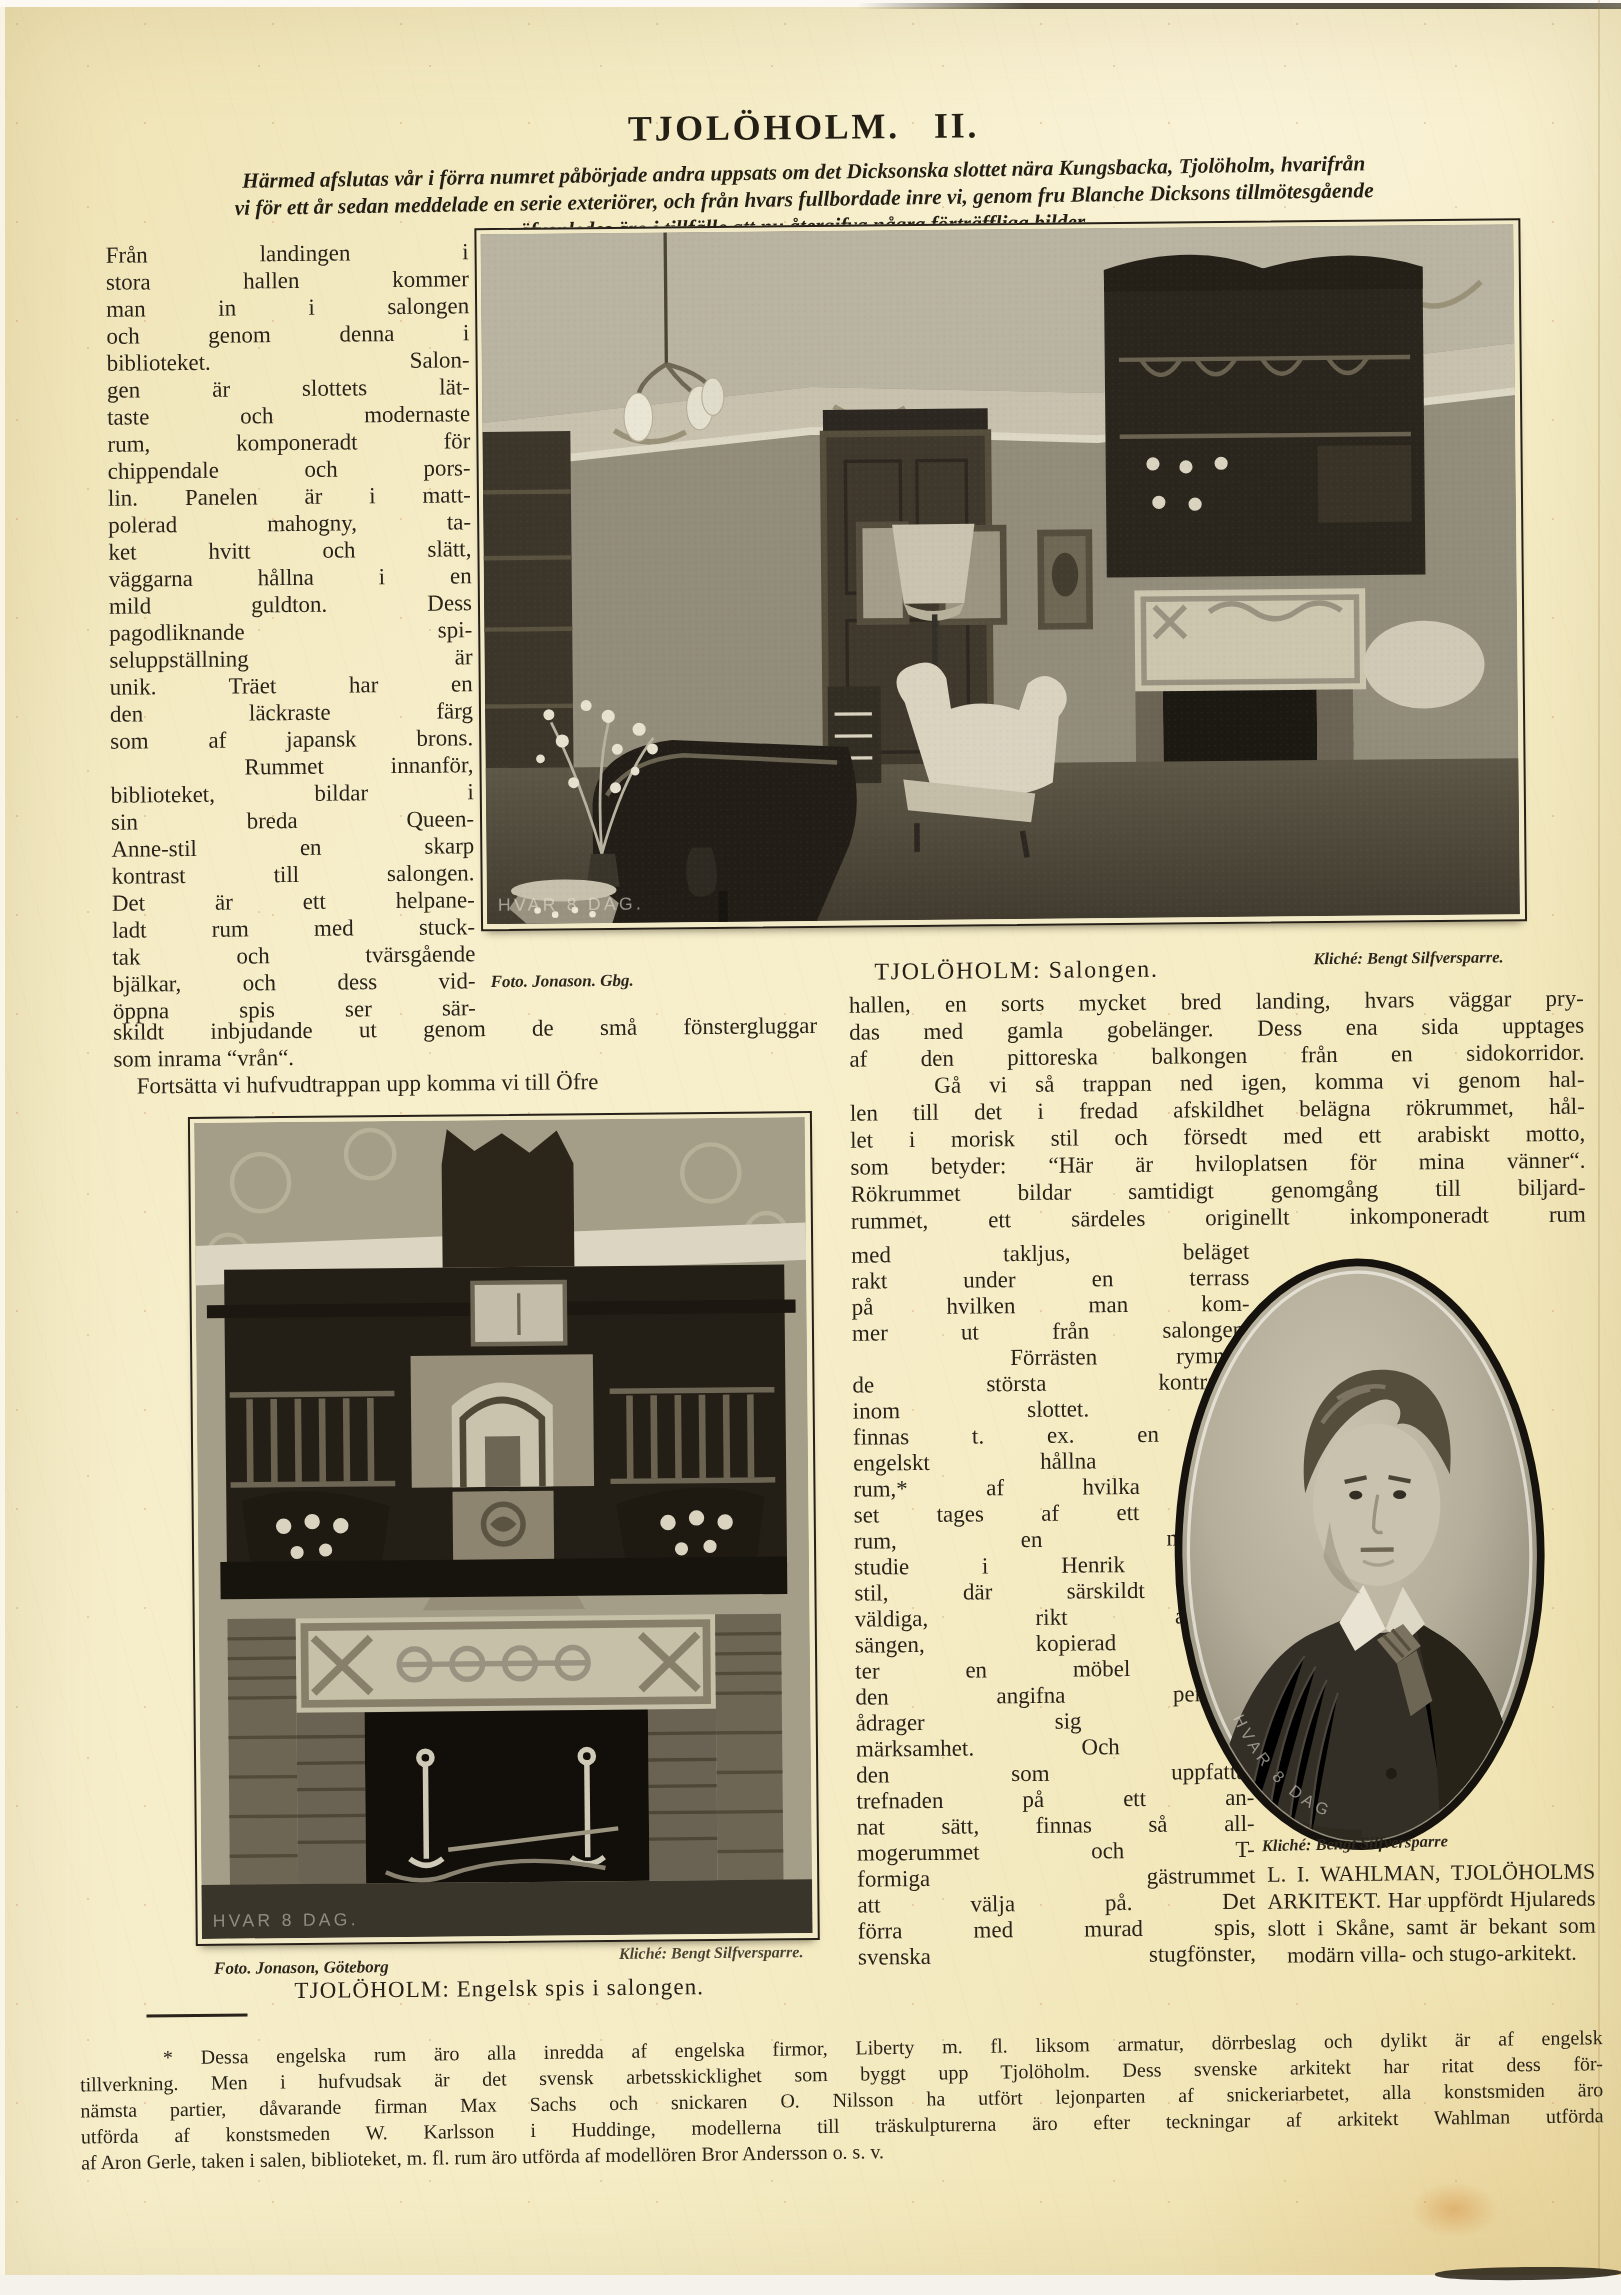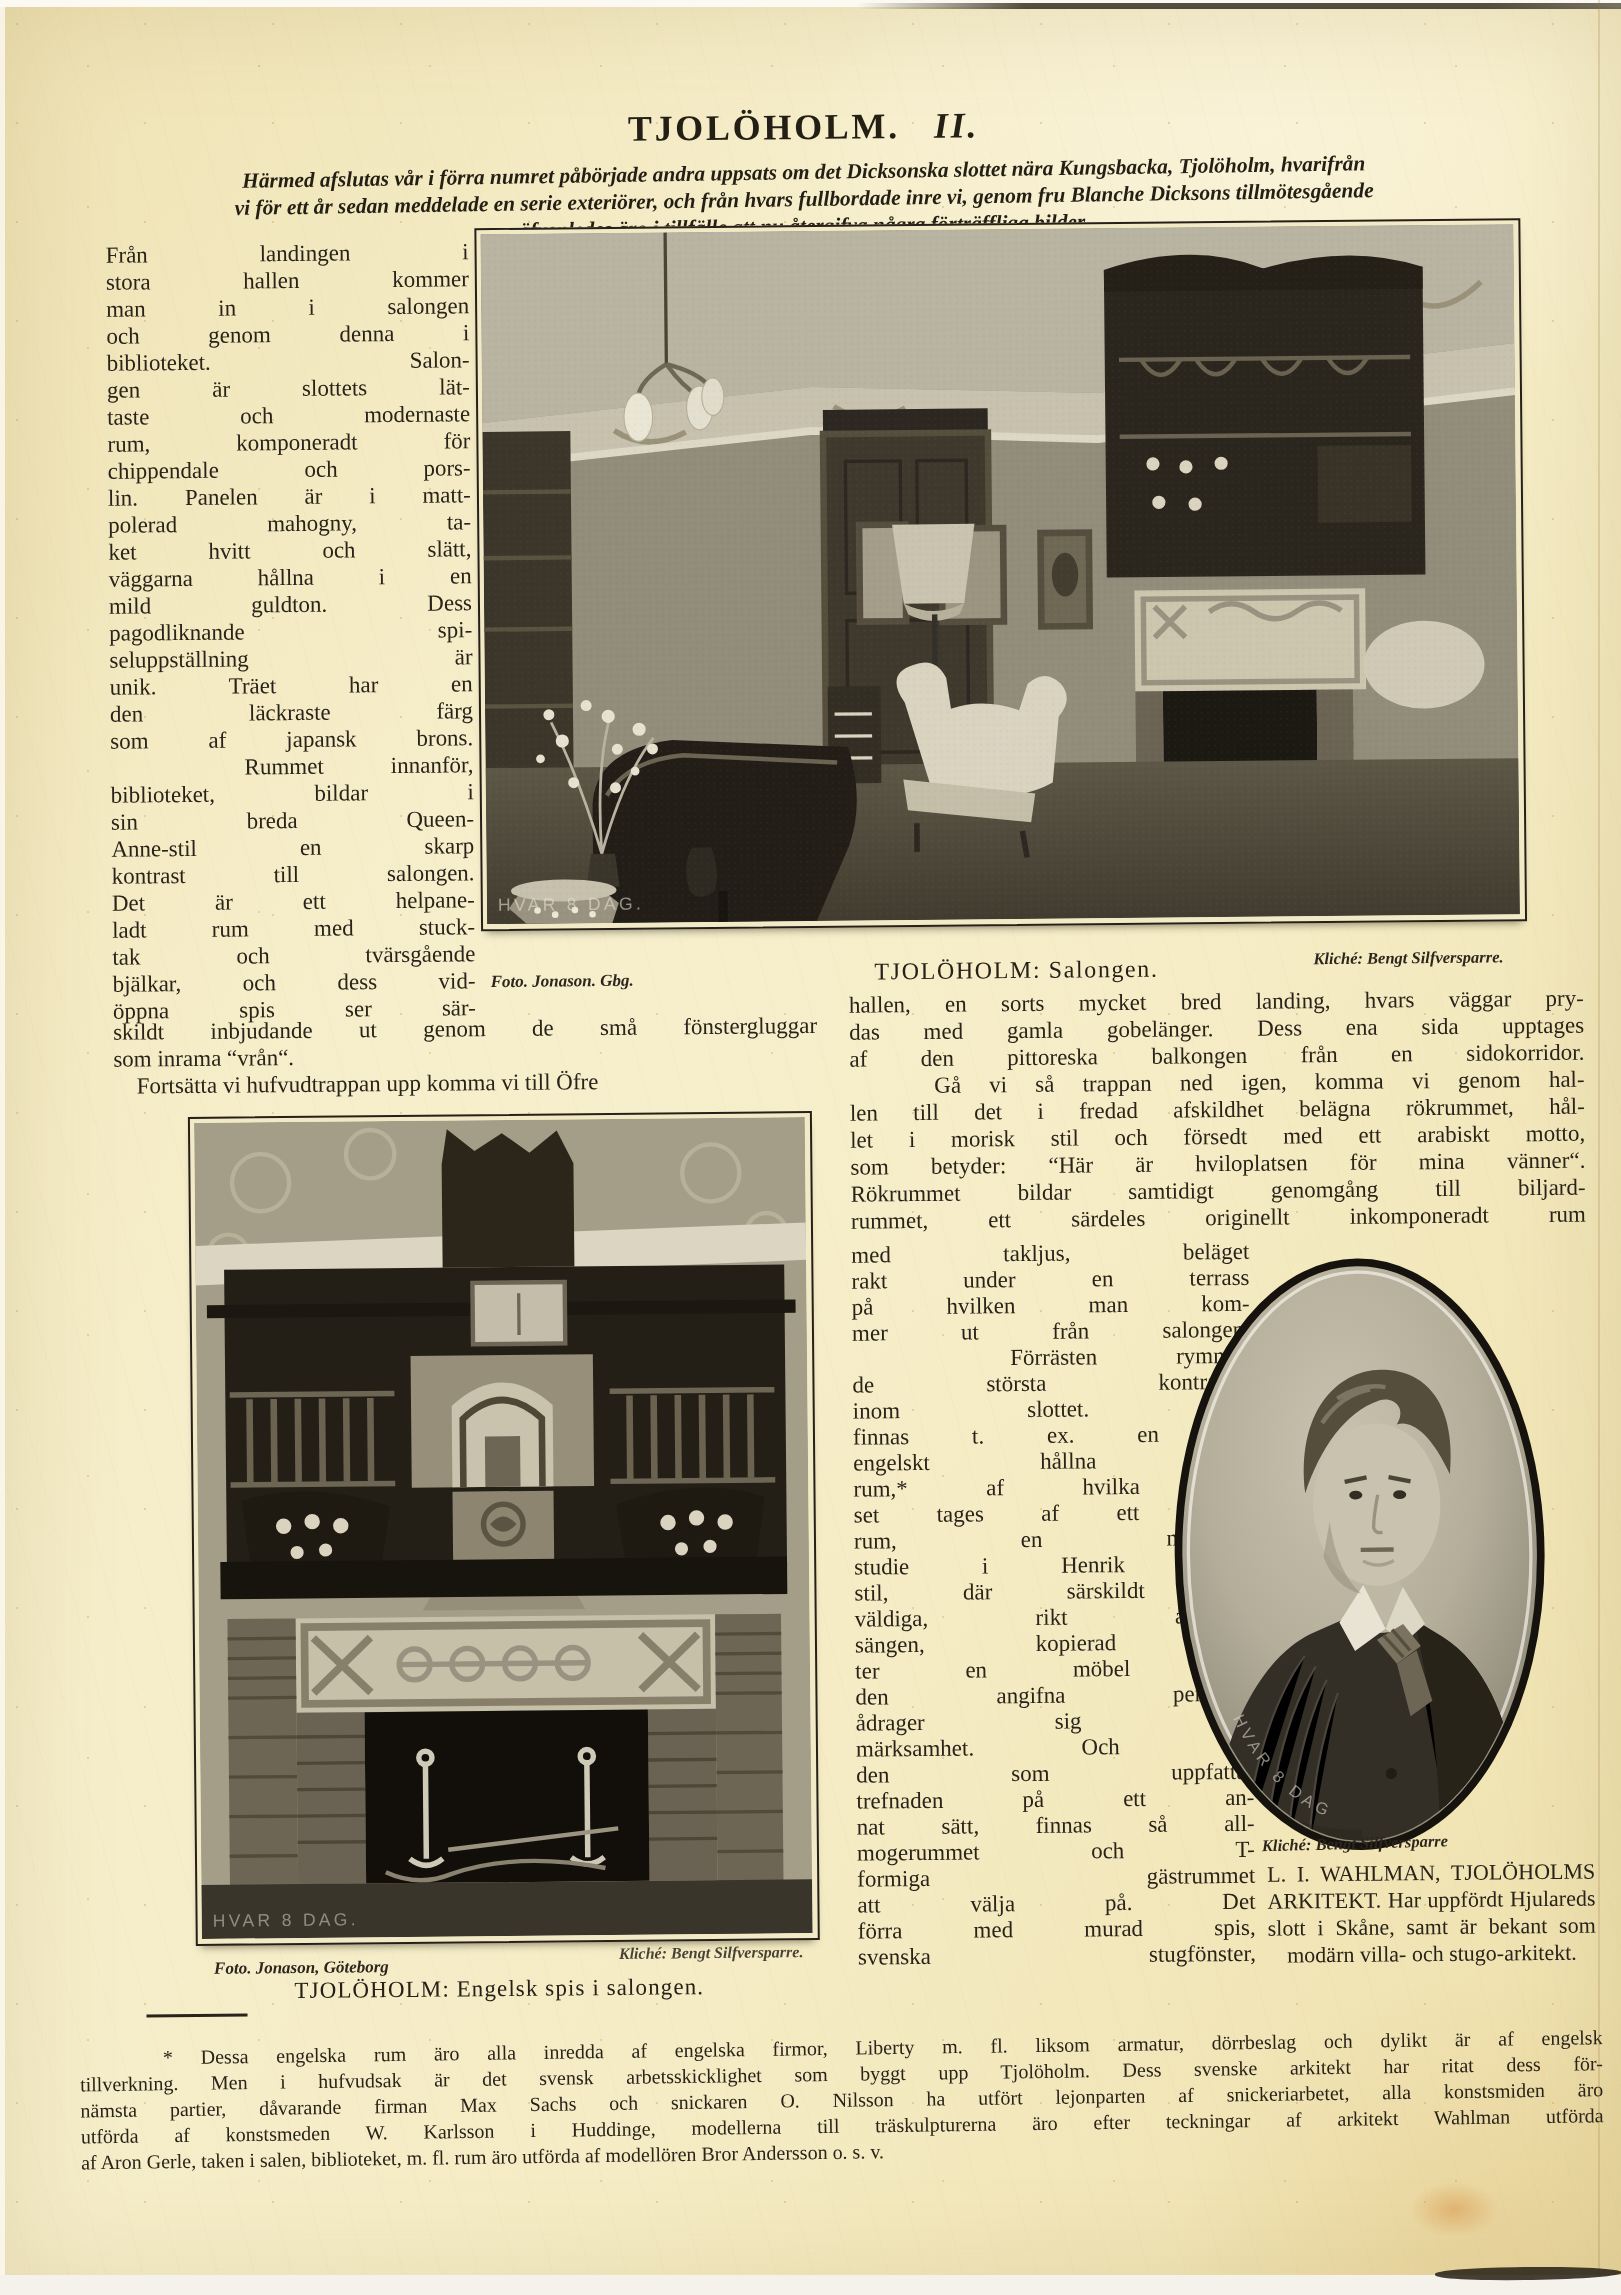--- a/index.html
+++ b/index.html
@@ -32,21 +32,21 @@
   .scan-smudge-bottom{position:absolute;bottom:15.4px;right:0;width:187px;height:13px;background:#241e14;
     opacity:.85;border-radius:45% 55% 50% 50%;transform:rotate(-0.8deg);}
   .scan-left-edge{position:absolute;left:0;top:0;bottom:0;width:5px;background:rgba(252,250,244,.8);}
   .scan-right-crease{position:absolute;right:22px;top:0;bottom:0;width:1.6px;background:rgba(150,120,60,.22);}
   .stain-orange{position:absolute;right:124px;bottom:58px;width:88px;height:55px;border-radius:50%;
     background:radial-gradient(closest-side, rgba(212,138,58,.45), rgba(212,138,58,0));}
 
   
   .masthead{position:absolute;top:82px;left:0;width:100%;text-align:center;
     font-size:36px;font-weight:600;letter-spacing:2.7px;color:#241f15;}
-  .masthead .part{margin-left:34px;font-style:italic;}
+  .masthead .part{margin-left:34px;}
 
   .intro{position:absolute;top:138px;left:119px;width:1384px;text-align:center;
     font-style:italic;font-weight:700;font-size:21.4px;line-height:27px;
     white-space:pre-line;color:#241f15;transform:rotate(-0.35deg);}
 
   
   .textcol{white-space:pre-line;text-align:justify;text-align-last:justify;
     font-size:23px;line-height:27px;color:#29231a;}
   .left-col{position:absolute;left:112px;top:235px;width:363px;}
   .right-col{position:absolute;left:848px;top:992px;width:735px;}

